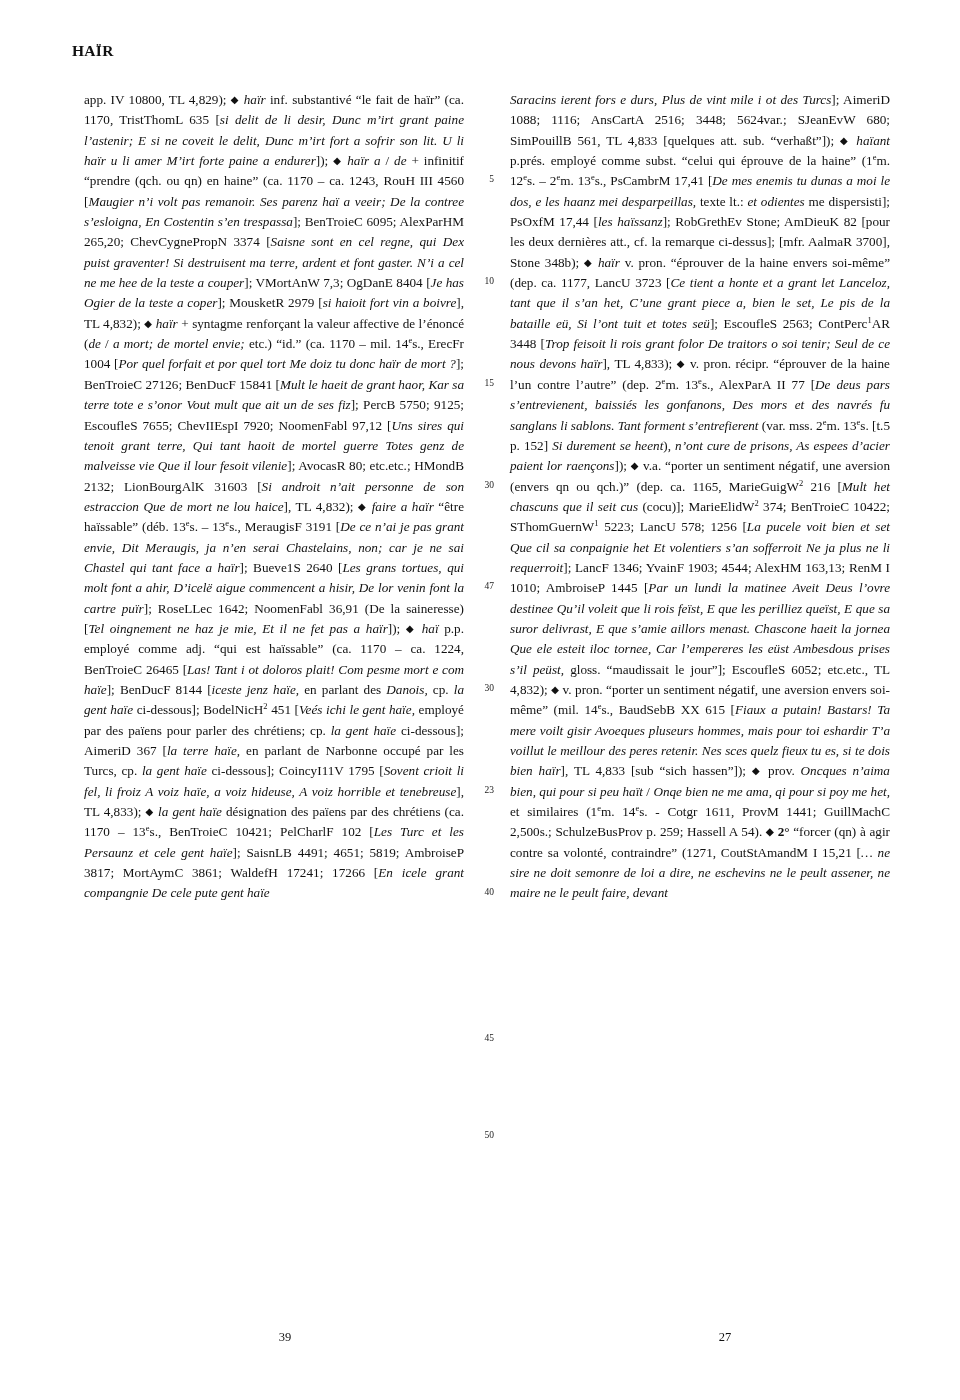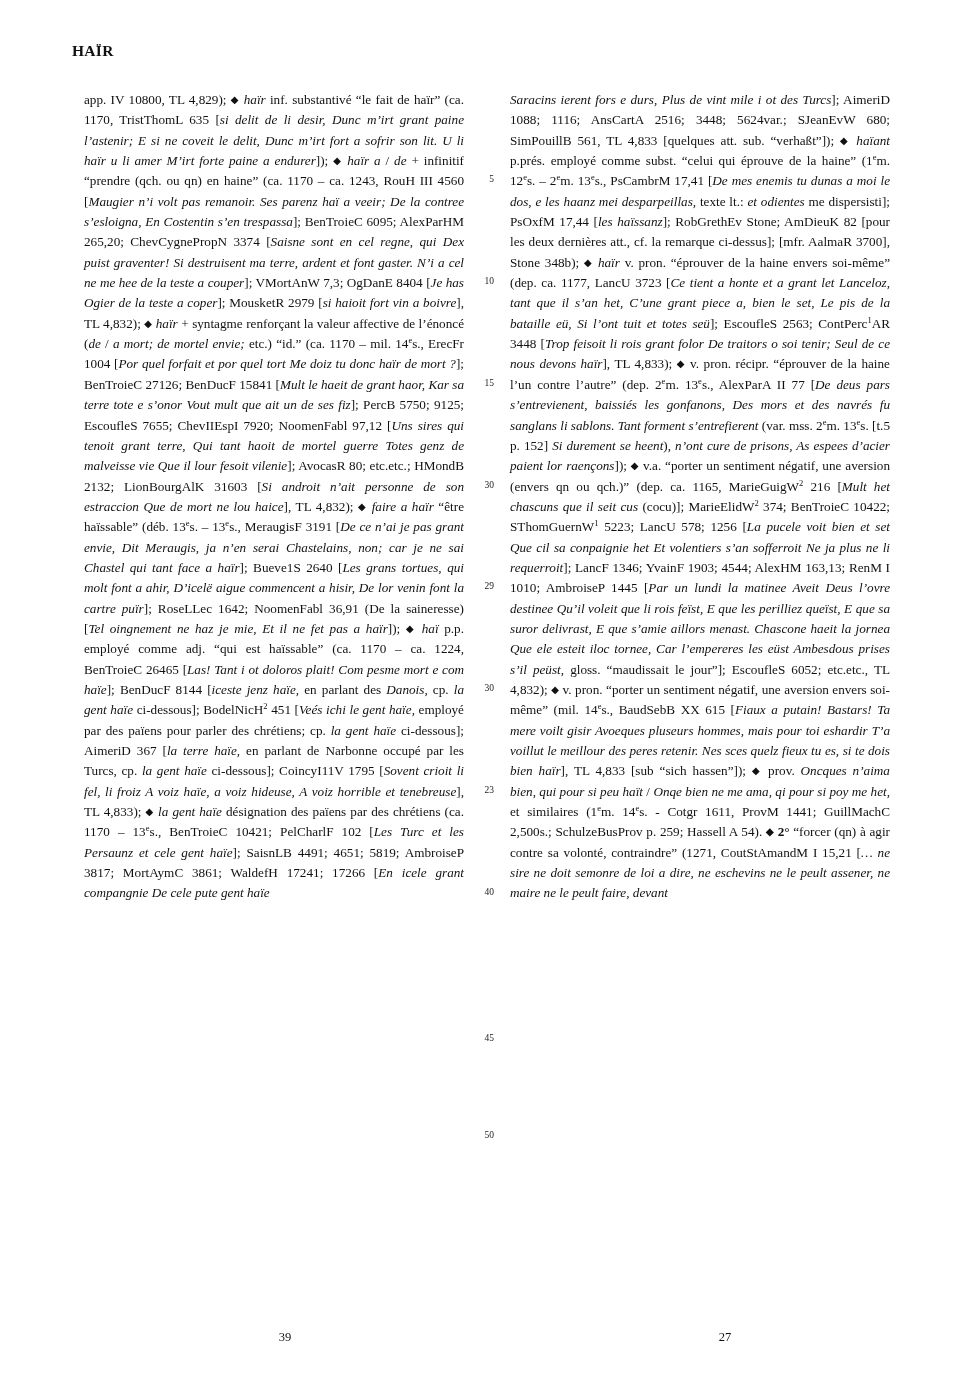--- a/index.html
+++ b/index.html
@@ -99,21 +99,21 @@
 
     <div class="col col-left">
       <p>app. IV 10800, TL 4,829); <span class="lozenge">◆</span> <i>haïr</i> inf. substantivé “le fait de haïr” (ca. 1170, TristThomL 635 [<i>si delit de li desir, Dunc m’irt grant paine l’astenir; E si ne coveit le delit, Dunc m’irt fort a sofrir son lit. U li haïr u li amer M’irt forte paine a endurer</i>]); <span class="lozenge">◆</span> <i>haïr a</i> / <i>de</i> + infinitif “prendre (qch. ou qn) en haine” (ca. 1170 – ca. 1243, RouH III 4560 [<i>Maugier n’i volt pas remanoir. Ses parenz haï a veeir; De la contree s’esloigna, En Costentin s’en trespassa</i>]; BenTroieC 6095; AlexPar<span class="sc">H</span>M 265,20; ChevCygnePropN 3374 [<i>Saisne sont en cel regne, qui Dex puist graventer! Si destruisent ma terre, ardent et font gaster. N’i a cel ne me hee de la teste a couper</i>]; VMortAnW 7,3; OgDanE 8404 [<i>Je has Ogier de la teste a coper</i>]; MousketR 2979 [<i>si haioit fort vin a boivre</i>], TL 4,832); <span class="lozenge">◆</span> <i>haïr</i> + syntagme renforçant la valeur affective de l’énoncé (<i>de</i> / <i>a mort; de mortel envie;</i> etc.) “id.” (ca. 1170 – mil. 14<sup>e</sup>s., ErecFr 1004 [<i>Por quel forfait et por quel tort Me doiz tu donc haïr de mort ?</i>]; BenTroieC 27126; BenDucF 15841 [<i>Mult le haeit de grant haor, Kar sa terre tote e s’onor Vout mult que ait un de ses fiz</i>]; PercB 5750; 9125; EscoufleS 7655; Chev<span class="sc">II</span>EspI 7920; NoomenFabl 97,12 [<i>Uns sires qui tenoit grant terre, Qui tant haoit de mortel guerre Totes genz de malveisse vie Que il lour fesoit vilenie</i>]; AvocasR 80; etc.etc.; HMondB 2132; LionBourgAlK 31603 [<i>Si androit n’ait personne de son estraccion Que de mort ne lou haice</i>], TL 4,832); <span class="lozenge">◆</span> <i>faire a haïr</i> “être haïssable” (déb. 13<sup>e</sup>s. – 13<sup>e</sup>s., MeraugisF 3191 [<i>De ce n’ai je pas grant envie, Dit Meraugis, ja n’en serai Chastelains, non; car je ne sai Chastel qui tant face a haïr</i>]; Bueve<span class="sc">1</span>S 2640 [<i>Les grans tortues, qui molt font a ahir, D’icelë aigue commencent a hisir, De lor venin font la cartre puïr</i>]; Rose<span class="sc">L</span>Lec 1642; NoomenFabl 36,91 (De la saineresse) [<i>Tel oingnement ne haz je mie, Et il ne fet pas a haïr</i>]); <span class="lozenge">◆</span> <i>haï</i> p.p. employé comme adj. “qui est haïssable” (ca. 1170 – ca. 1224, BenTroieC 26465 [<i>Las! Tant i ot doloros plait! Com pesme mort e com haïe</i>]; BenDucF 8144 [<i>iceste jenz haïe,</i> en parlant des <i>Danois,</i> cp. <i>la gent haïe</i> ci-dessous]; BodelNicH<sup>2</sup> 451 [<i>Veés ichi le gent haïe,</i> employé par des païens pour parler des chrétiens; cp. <i>la gent haïe</i> ci-dessous]; AimeriD 367 [<i>la terre haïe,</i> en parlant de Narbonne occupé par les Turcs, cp. <i>la gent haïe</i> ci-dessous]; Coincy<span class="sc">I</span>11V 1795 [<i>Sovent crioit li fel, li froiz A voiz haïe, a voiz hideuse, A voiz horrible et tenebreuse</i>], TL 4,833); <span class="lozenge">◆</span> <i>la gent haïe</i> désignation des païens par des chrétiens (ca. 1170 – 13<sup>e</sup>s., BenTroieC 10421; PelCharlF 102 [<i>Les Turc et les Persaunz et cele gent haïe</i>]; Saisn<span class="sc">L</span>B 4491; 4651; 5819; AmbroiseP 3817; MortAymC 3861; WaldefH 17241; 17266 [<i>En icele grant compangnie De cele pute gent haïe</i></p>
     </div>
 
     <div class="linenums">
         <span style="top: 84.4px;">5</span>
         <span style="top: 186.15px;">10</span>
         <span style="top: 287.9px;">15</span>
         <span style="top: 389.65px;">30</span>
-        <span style="top: 491.4px;">29</span>
+        <span style="top: 491.4px;">47</span>
         <span style="top: 593.15px;">30</span>
         <span style="top: 694.9px;">23</span>
         <span style="top: 796.65px;">40</span>
         <span style="top: 898.4px; margin-top: 45px;">45</span>
         <span style="top: 1000.15px; margin-top: 40px;">50</span>
       </div>
 
     <div class="col col-right">
       <p><i>Saracins ierent fors e durs, Plus de vint mile i ot des Turcs</i>]; AimeriD 1088; 1116; AnsCartA 2516; 3448; 5624var.; SJeanEvW 680; SimPouillB 561, TL 4,833 [quelques att. sub. “verhaßt”]); <span class="lozenge">◆</span> <i>haïant</i> p.prés. employé comme subst. “celui qui éprouve de la haine” (1<sup>e</sup>m. 12<sup>e</sup>s. – 2<sup>e</sup>m. 13<sup>e</sup>s., PsCambrM 17,41 [<i>De mes enemis tu dunas a moi le dos, e les haanz mei desparpeillas,</i> texte lt.: <i>et odientes</i> me dispersisti]; PsOxfM 17,44 [<i>les haïssanz</i>]; RobGrethEv Stone; AmDieuK 82 [pour les deux dernières att., cf. la remarque ci-dessus]; [mfr. AalmaR 3700], Stone 348b); <span class="lozenge">◆</span> <i>haïr</i> v. pron. “éprouver de la haine envers soi-même” (dep. ca. 1177, LancU 3723 [<i>Ce tient a honte et a grant let Lanceloz, tant que il s’an het, C’une grant piece a, bien le set, Le pis de la bataille eü, Si l’ont tuit et totes seü</i>]; EscoufleS 2563; ContPerc<sup>1</sup>AR 3448 [<i>Trop feisoit li rois grant folor De traitors o soi tenir; Seul de ce nous devons haïr</i>], TL 4,833); <span class="lozenge">◆</span> v. pron. récipr. “éprouver de la haine l’un contre l’autre” (dep. 2<sup>e</sup>m. 13<sup>e</sup>s., AlexParA II 77 [<i>De deus pars s’entrevienent, baissiés les gonfanons, Des mors et des navrés fu sanglans li sablons. Tant forment s’entrefierent</i> (var. mss. 2<sup>e</sup>m. 13<sup>e</sup>s. [t.5 p. 152] <i>Si durement se heent</i>), <i>n’ont cure de prisons, As espees d’acier paient lor raençons</i>]); <span class="lozenge">◆</span> v.a. “porter un sentiment négatif, une aversion (envers qn ou qch.)” (dep. ca. 1165, MarieGuigW<sup>2</sup> 216 [<i>Mult het chascuns que il seit cus</i> (cocu)]; MarieElidW<sup>2</sup> 374; BenTroieC 10422; SThomGuernW<sup>1</sup> 5223; LancU 578; 1256 [<i>La pucele voit bien et set Que cil sa conpaignie het Et volentiers s’an sofferroit Ne ja plus ne li requerroit</i>]; LancF 1346; YvainF 1903; 4544; Alex<span class="sc">H</span>M 163,13; RenM I 1010; AmbroiseP 1445 [<i>Par un lundi la matinee Aveit Deus l’ovre destinee Qu’il voleit que li rois feïst, E que les perilliez queïst, E que sa suror delivrast, E que s’amie aillors menast. Chascone haeit la jornea Que ele esteit iloc tornee, Car l’empereres les eüst Ambesdous prises s’il peüst,</i> gloss. “maudissait le jour”]; EscoufleS 6052; etc.etc., TL 4,832); <span class="lozenge">◆</span> v. pron. “porter un sentiment négatif, une aversion envers soi-même” (mil. 14<sup>e</sup>s., BaudSebB XX 615 [<i>Fiaux a putain! Bastars! Ta mere voilt gisir Avoeques pluseurs hommes, mais pour toi eshardir T’a voillut le meillour des peres retenir. Nes sces quelz fieux tu es, si te dois bien haïr</i>], TL 4,833 [sub “sich hassen”]); <span class="lozenge">◆</span> prov. <i>Oncques n’aima bien, qui pour si peu haït</i> / <i>Onqe bien ne me ama, qi pour si poy me het,</i> et similaires (1<sup>e</sup>m. 14<sup>e</sup>s. - Cotgr 1611, ProvM 1441; GuillMachC 2,500s.; SchulzeBusProv p. 259; Hassell A 54). <b class="lozenge">◆</b> <b>2°</b> “forcer (qn) à agir contre sa volonté, contraindre” (1271, CoutStAmandM I 15,21 [<i>… ne sire ne doit semonre de loi a dire, ne eschevins ne le peult assener, ne maire ne le peult faire, devant</i></p>
     </div>

